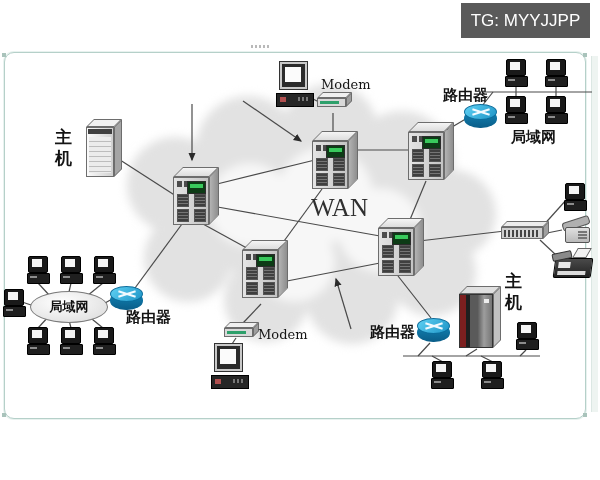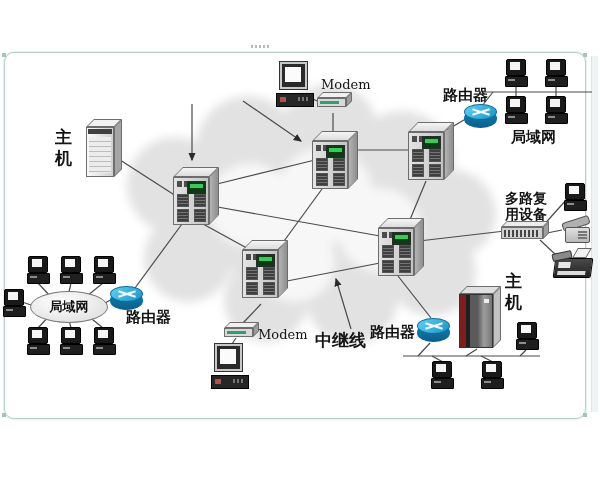--- a/index.html
+++ b/index.html
@@ -113,20 +113,21 @@
   .lbl{position:absolute;color:#141414;font-weight:bold;z-index:4;white-space:nowrap;}
   .lbl.vert{width:20px;line-height:21px;white-space:normal;word-break:break-all;}
   .lbl.wrap{white-space:normal;word-break:break-all;}
   .serif{font-family:"DejaVu Serif",serif;font-weight:normal;}
 </style>
 </head>
 <body>
 
 <div id="canvas">
 
+  <div class="wm wm-top">TG: MYYJJPP</div>
 
   <div class="panel"></div>
   <div class="edge-strip"></div>
   <div class="topdots"></div>
   <div class="handle" style="left:2px;top:53px;"></div>
   <div class="handle" style="left:583px;top:53px;"></div>
   <div class="handle" style="left:2px;top:413px;"></div>
   <div class="handle" style="left:583px;top:413px;"></div>
 
   <div class="cloud">
@@ -453,20 +454,19 @@
       <div class="m">
         <i></i>
       </div>
       <div class="b"></div>
     </div>
 
   <div class="lbl vert" style="left:55px;top:127px;font-size:17px;">主机</div>
   <div class="lbl serif" style="left:321px;top:77px;font-size:13px;">Modem</div>
   <div class="lbl" style="left:443px;top:86px;font-size:15px;">路由器</div>
   <div class="lbl" style="left:511px;top:128px;font-size:15px;">局域网</div>
-  <div class="lbl wrap" style="left:505px;top:190px;width:50px;font-size:14px;line-height:16px;">多路复用设备</div>
+  <div class="lbl serif" style="left:311px;top:194px;font-size:25px;font-family:'Liberation Serif',serif;color:#2f2f2f;">WAN</div>
   <div class="lbl vert" style="left:505px;top:271px;font-size:17px;">主机</div>
-  <div class="lbl" style="left:315px;top:329px;font-size:17px;">中继线</div>
   <div class="lbl" style="left:370px;top:323px;font-size:15px;">路由器</div>
   <div class="lbl serif" style="left:258px;top:327px;font-size:13px;">Modem</div>
   <div class="lbl" style="left:126px;top:308px;font-size:15px;">路由器</div>
 
 </div>
 
 </body></html>

